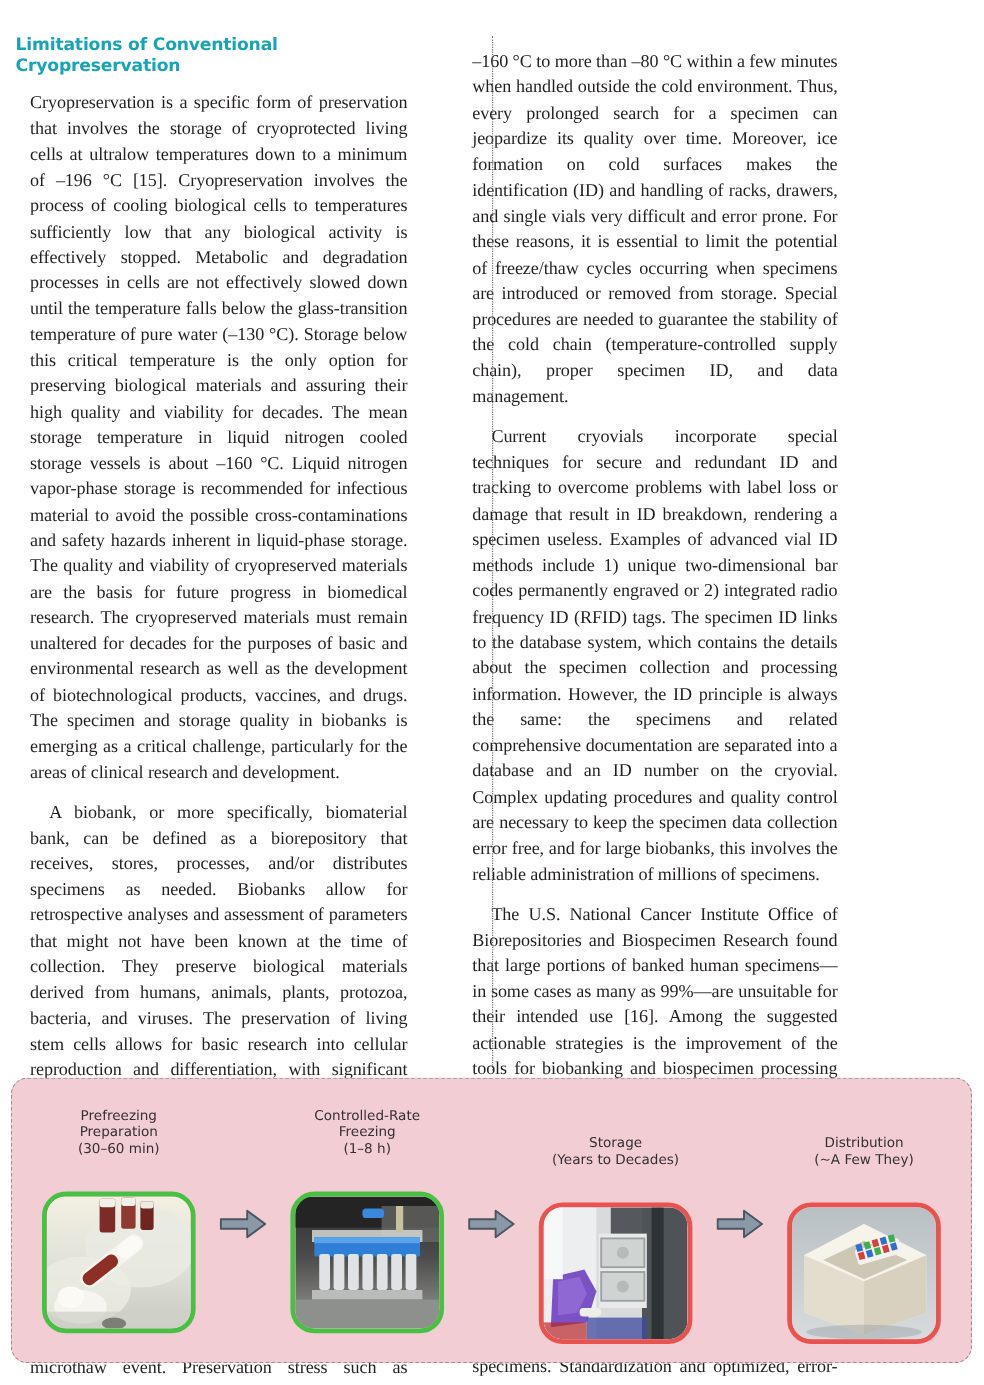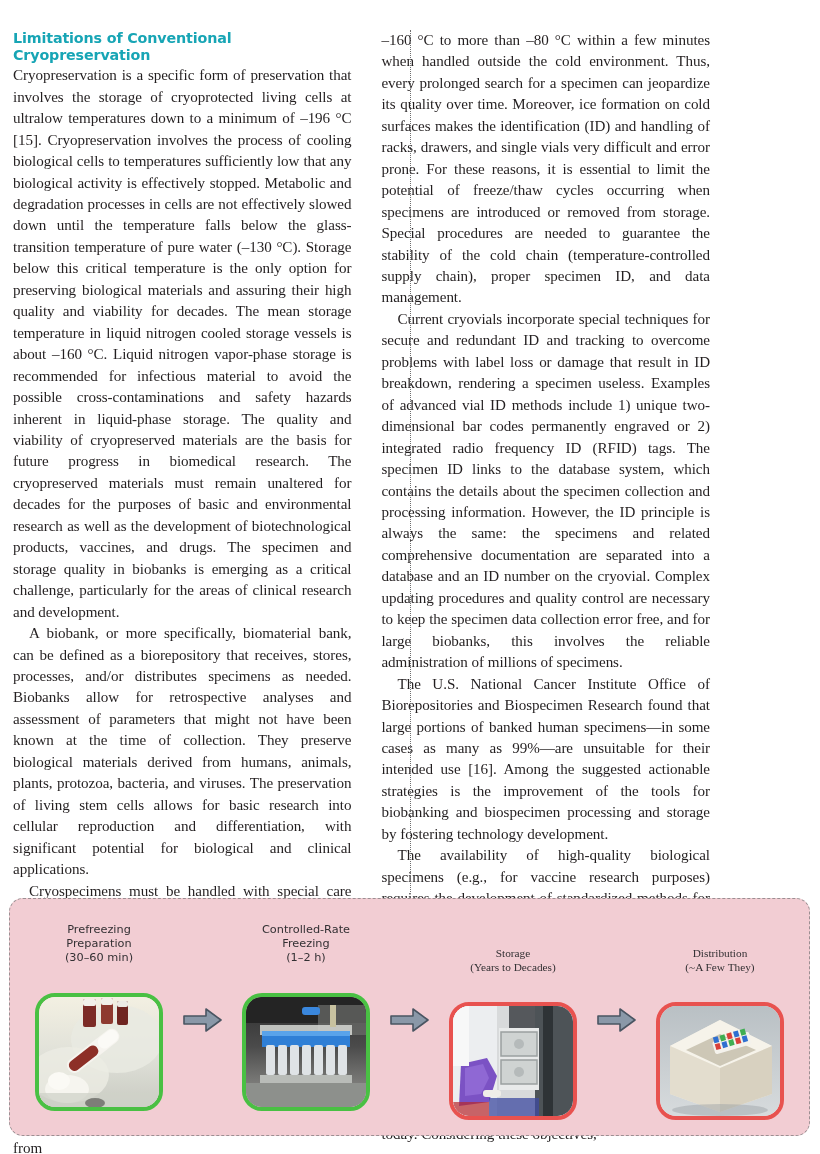--- a/index.html
+++ b/index.html
@@ -54,21 +54,21 @@
     margin: 0 0 1px 0;
     font-family: "DejaVu Sans", "Liberation Sans", sans-serif;
     font-size: 14.3px;
     font-weight: bold;
     color: #17a5b5;
     letter-spacing: -0.15px;
     line-height: 1.2;
   }
 
   p.body-text {
-    margin: 0;
+    margin: 12px;
     font-size: 15.1px;
     line-height: 21.45px;
     color: #231f20;
     text-align: justify;
     text-justify: inter-word;
     hyphens: manual;
     letter-spacing: -0.06px;
   }
   p.body-text + p.body-text {
     text-indent: 16px;
@@ -113,21 +113,21 @@
     font-family: "DejaVu Sans", "Liberation Sans", sans-serif;
     font-size: 11.3px;
     line-height: 14.2px;
     color: #333033;
     text-align: center;
     white-space: pre-line;
     margin-bottom: 7px;
   }
 
   
-  .fig-step.low .fig-caption { margin-top: 32px; font-family: Liberation Serif, serif; }
+  .fig-step.low .fig-caption { margin-top: 32px; }
 
   .thumb {
     width: 128px;
     height: 118px;
     border-radius: 20px;
     box-sizing: border-box;
     overflow: hidden;
     position: relative;
   }
   .thumb.green { border: 4px solid #49c043; }
@@ -215,21 +215,21 @@
 
       <div class="arrow-wrap">
         <svg width="40" height="26" viewBox="0 0 40 26">
           <path d="M1 9 H23 V2 L38 13 L23 24 V17 H1 Z" fill="#8a98a8" stroke="#4a5562" stroke-width="1.6" stroke-linejoin="round"></path>
         </svg>
       </div>
 
       <div class="fig-step">
         <div class="fig-caption">Controlled-Rate
 Freezing
-(1–2 h)</div>
+(1–8 h)</div>
         <div class="thumb green">
           <div class="thumb-inner">
             <svg viewBox="0 0 120 110" width="120" height="110" preserveAspectRatio="none">
               <defs>
                 <linearGradient id="g2bg" x1="0" y1="0" x2="0" y2="1">
                   <stop offset="0%" stop-color="#2e2e2e"></stop>
                   <stop offset="45%" stop-color="#4b4b4b"></stop>
                   <stop offset="100%" stop-color="#9a9a96"></stop>
                 </linearGradient>
               </defs>

